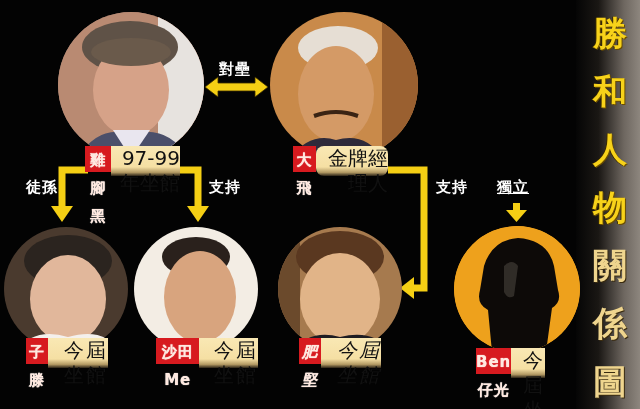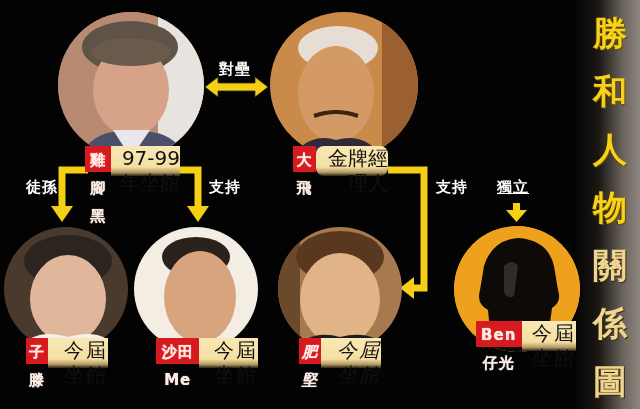--- a/index.html
+++ b/index.html
@@ -134,21 +134,21 @@
     <div class="role">今屆坐館</div>
   </div>
 
   <div class="portrait" style="left:454px;top:226px;width:126px;height:126px;background:#eea11c;">
     <svg class="face" viewBox="0 0 126 126">
       <circle cx="63" cy="63" r="63" fill="#eea11c"></circle>
       <path d="M30 40 Q38 14 64 12 Q94 14 100 40 L104 64 Q108 76 98 82 L92 126 L38 126 L34 84 Q22 78 26 64 Z" fill="#0d0a08"></path>
       <path d="M50 40 Q58 32 64 40 L60 70 Q54 74 50 66 Z" fill="#3a3530" opacity="0.8"></path>
     </svg>
   </div>
-  <div class="label" style="left:476px;top:321px;width:100px;">
+  <div class="label" style="left:476px;top:348px;width:69px;">
     <div class="name">Ben 仔光</div>
     <div class="role">今屆坐館</div>
   </div>
 
   <div class="title-col">
     <span class="title-char">勝</span>
     <span class="title-char">和</span>
     <span class="title-char">人</span>
     <span class="title-char">物</span>
     <span class="title-char pale">關</span>

